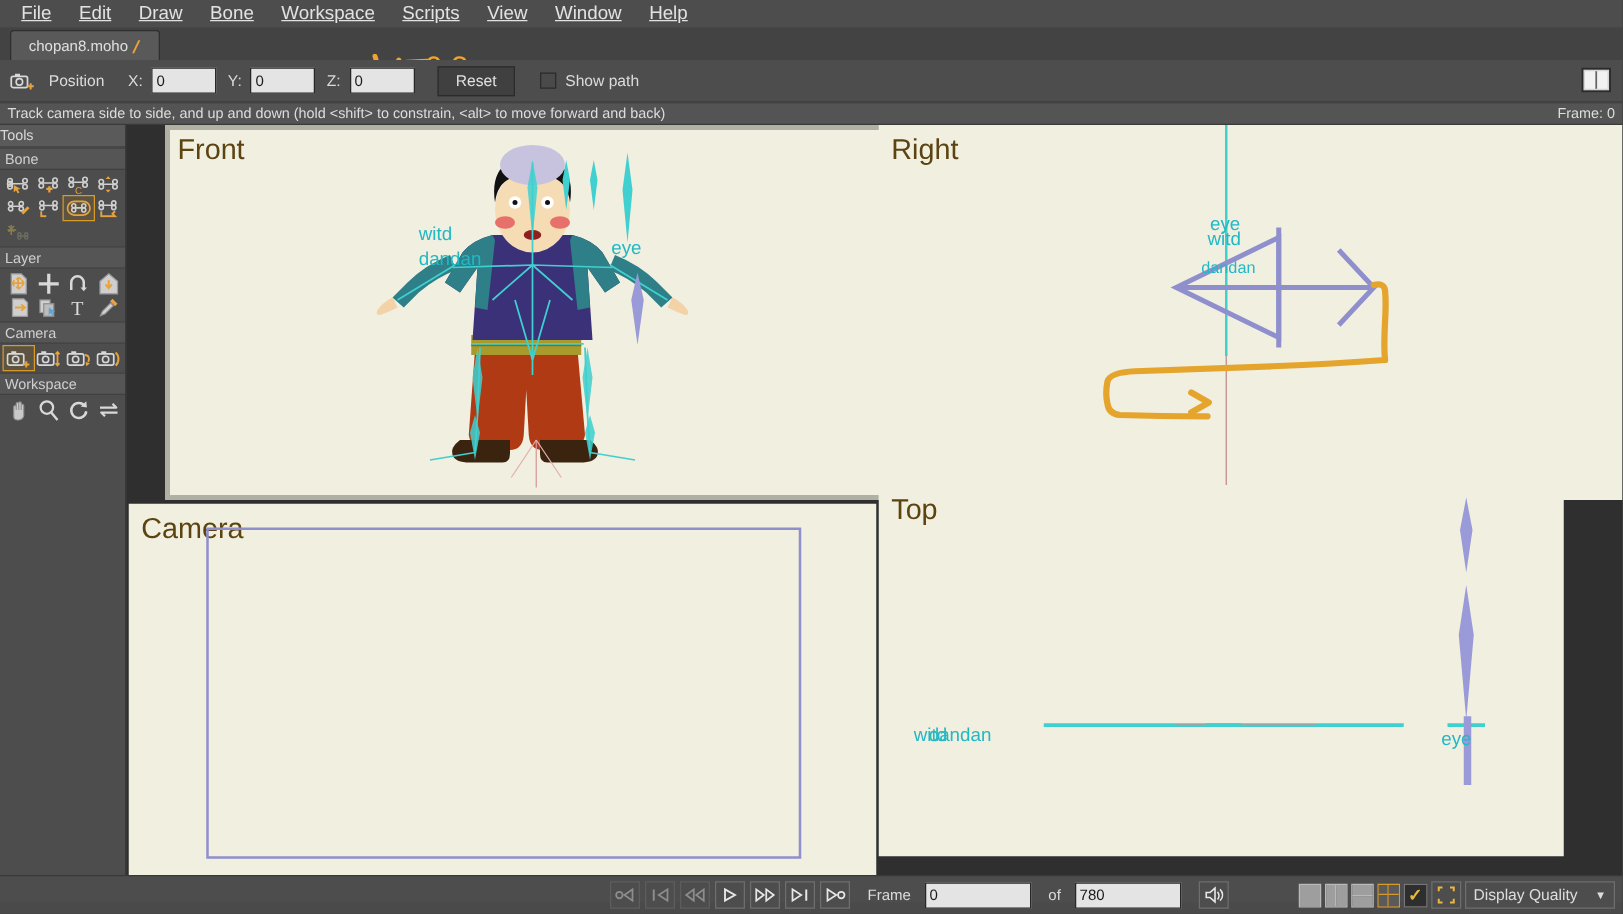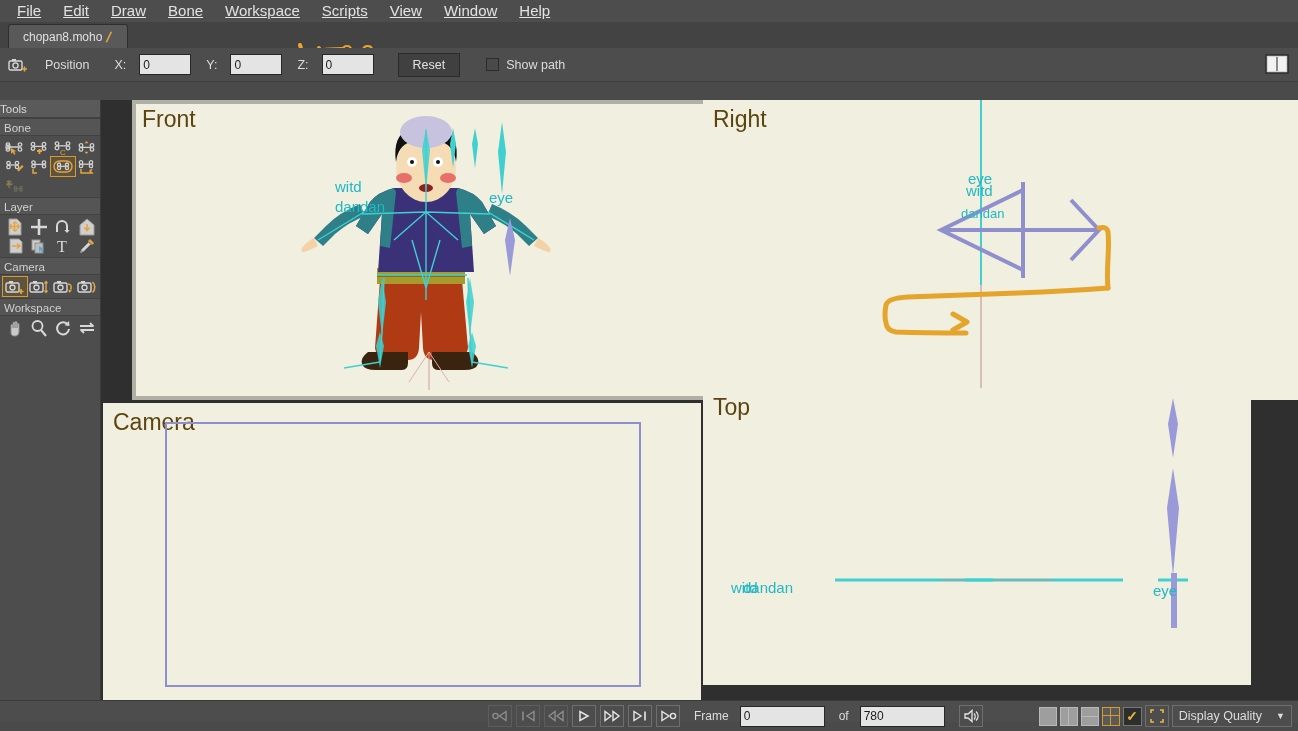--- a/index.html
+++ b/index.html
@@ -42,21 +42,21 @@
     position: absolute; left: 340px; top: 18px;
     color: #f0a42a; font-size: 25px; font-weight: 500;
     font-family: "Liberation Sans", sans-serif; letter-spacing: 0px;
   }
   .annot-arrow { position: absolute; left: 292px; top: 21px; }
 
   
   .optbar {
     position: absolute; left: 0; top: 48px; width: 1298px; height: 34px;
     background: #4d4d4d; display: flex; align-items: center;
-    padding-left: 8px; gap: 8px;
+    padding-left: 8px; gap: 2px;
     border-bottom: 1px solid #3c3c3c;
   }
   .cam-icon-small { margin-right: 9px; }
   .opt-label { color: #dcdcdc; font-size: 12.5px; margin-right: 10px; }
   .opt-axis { color: #dcdcdc; font-size: 12.5px; margin: 0 5px 0 7px; }
   .num-field {
     width: 52px; height: 21px; background: #e4e4e4; border: 1px solid #272727;
     color: #1a1a1a; font-size: 12px; font-family: "Liberation Sans", sans-serif;
     padding: 0 3px; line-height: 19px;
   }
@@ -222,20 +222,24 @@
     <div class="manual-btn">
       <svg width="26" height="22" viewBox="0 0 26 22">
         <rect x="2" y="2" width="22" height="18" fill="#d5d5d5" stroke="#2b2b2b" stroke-width="1.5"></rect>
         <rect x="4" y="4" width="8.5" height="14" fill="#f2f2f2"></rect>
         <rect x="13.5" y="4" width="8.5" height="14" fill="#f2f2f2"></rect>
         <path d="M13 4 v14" stroke="#666" stroke-width="1.4"></path>
       </svg>
     </div>
   </div>
 
+  <div class="statusbar">
+    <span class="status-hint">Track camera side to side, and up and down (hold &lt;shift&gt; to constrain, &lt;alt&gt; to move forward and back)</span>
+    <span class="status-frame">Frame: 0</span>
+  </div>
 
   <div class="palette">
     <div class="pal-title">Tools</div>
 
     <div class="pal-group-head">Bone</div>
     <div class="pal-grid">
       <div class="pal-cell">
         <svg width="20" height="15" viewBox="0 0 20 15">
             <g fill="none" stroke="#d0d0d0" stroke-width="1.3">
           <path d="M3 5a2 2 0 1 0 0 4 2 2 0 1 0 0-4M3 7h11"></path>

